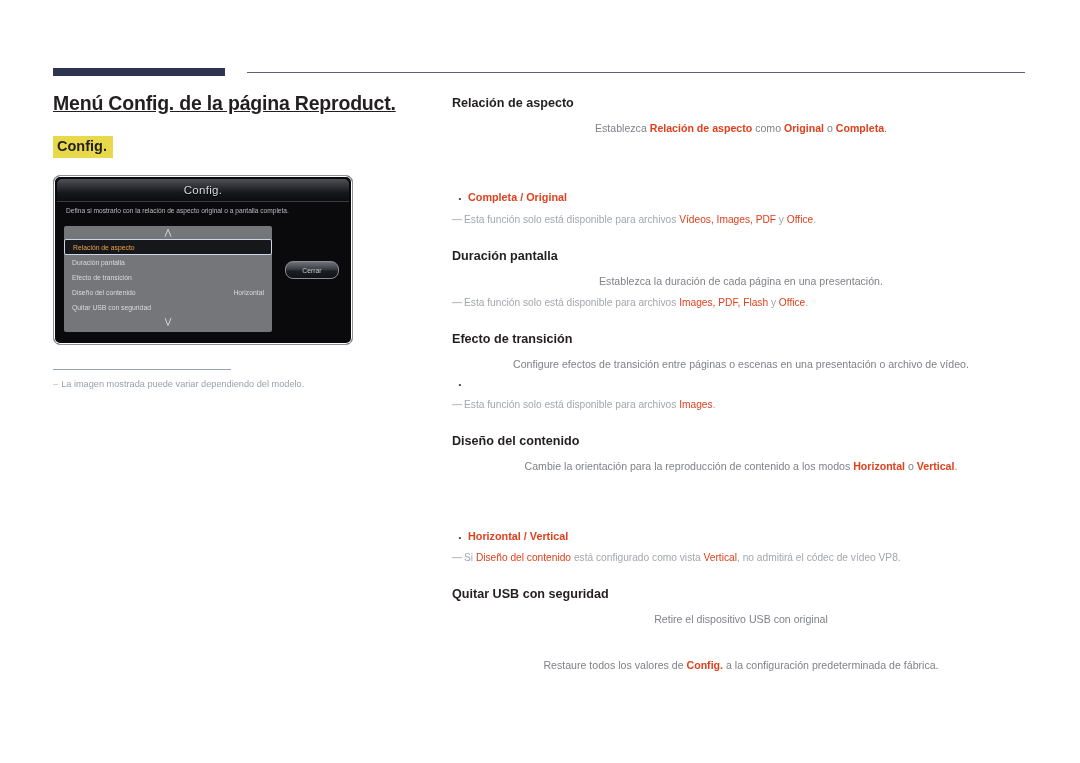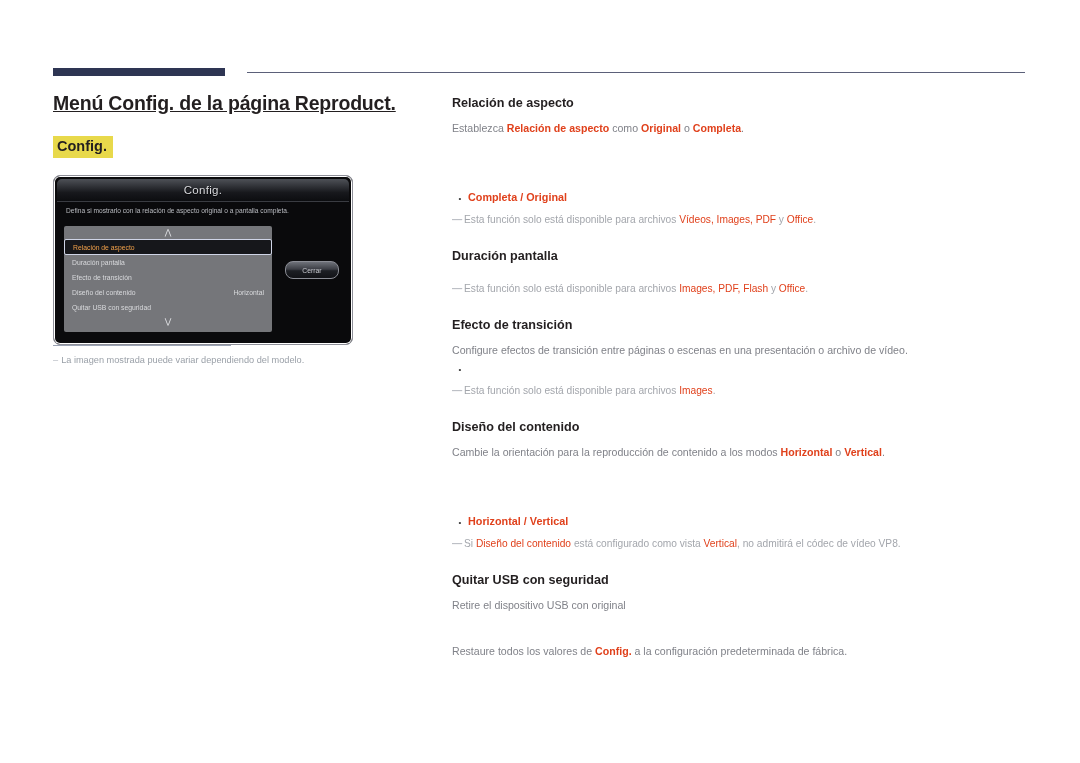--- a/index.html
+++ b/index.html
@@ -170,20 +170,21 @@
     background: linear-gradient(to bottom, #6f727a 0%, #3c3e45 45%, #1d1f24 55%, #121317 100%);
     display: flex;
     align-items: center;
     justify-content: center;
     color: #c9cad0;
     font-size: 6.8px;
   }
 
   
   .caption-block {
+    margin-top: 24px;
     width: 178px;
   }
   .caption-rule {
     width: 100%;
     height: 1px;
     background: #9aa2b3;
     margin-bottom: 9px;
   }
   .caption-text {
     font-size: 9.2px;
@@ -201,20 +202,21 @@
   .section-title {
     font-size: 12.6px;
     font-weight: bold;
     color: #231f20;
     line-height: 1.2;
   }
   .section-body {
     font-size: 10.6px;
     color: #808289;
     line-height: 1.35;
+    text-align: center;
   }
   .red { color: #e0411c; font-weight: bold; }
   .bullet-row {
     display: flex;
     align-items: baseline;
     font-size: 10.8px;
   }
   .bullet-dot {
     color: #3a3a3a;
     font-size: 8px;
@@ -333,20 +335,21 @@
       <span class="note-dash">―</span>
       <span class="note-text"><span>Esta función solo está disponible para archivos </span><span class="red">Vídeos, Images, PDF</span><span> y </span><span class="red">Office</span><span>.</span></span>
     </div>
   </div>
 
   <div class="sp-22"></div>
 
   <div class="section">
     <div class="section-title">Duración pantalla</div>
     <div class="sp-10"></div>
+    <div class="section-body">Establezca la duración de cada página en una presentación.</div>
     <div class="sp-8"></div>
     <div class="note-row">
       <span class="note-dash">―</span>
       <span class="note-text"><span>Esta función solo está disponible para archivos </span><span class="red">Images, PDF, Flash</span><span> y </span><span class="red">Office</span><span>.</span></span>
     </div>
   </div>
 
   <div class="sp-22"></div>
 
   <div class="section">

